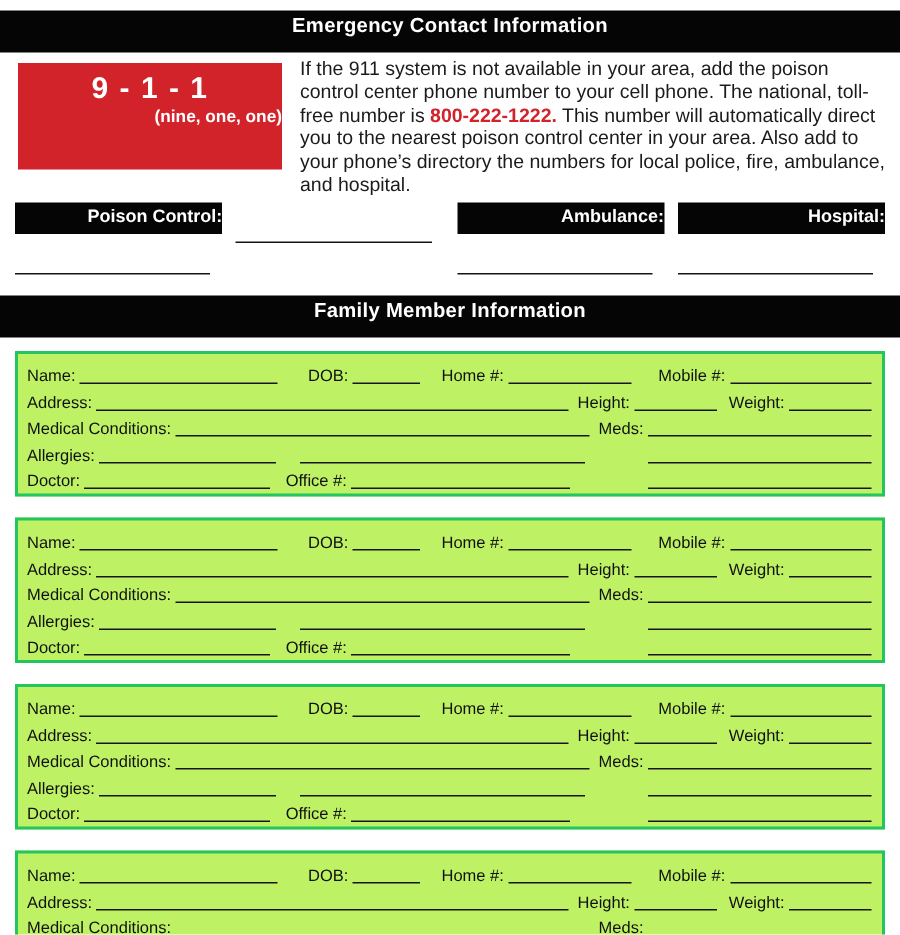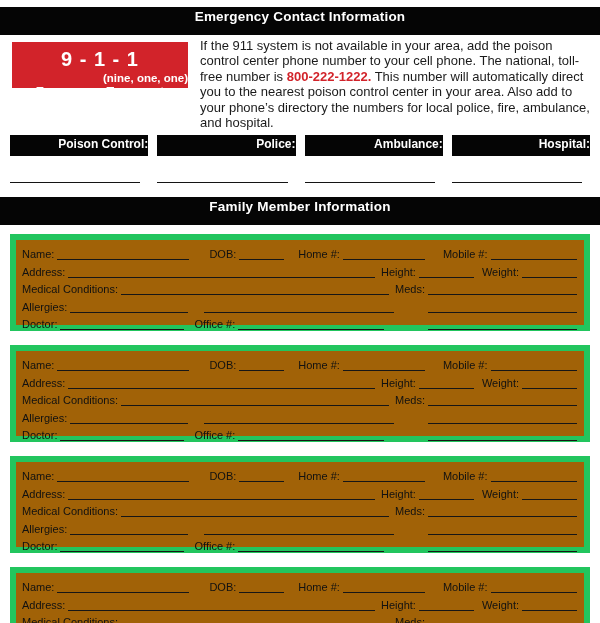--- a/index.html
+++ b/index.html
@@ -5,37 +5,37 @@
   * { margin:0; padding:0; box-sizing:border-box; }
   html,body { width:600px; height:623px; overflow:hidden; background:#ffffff;
               font-family:"Liberation Sans", sans-serif; color:#000; }
 
   .bar { height:28px; background:#050505; color:#fff; font-weight:bold;
          font-size:13.5px; line-height:19px; text-align:center; letter-spacing:.2px; }
   .bar.top { margin-top:7px; }
   .bar.family { margin-top:14px; }
 
   .intro { display:flex; margin:3px 10px 0 10px; }
-  .badge { width:176px; min-width:176px; height:46px; background:#d2232a; color:#fff;
+  .badge { width:176px; min-width:176px; height:71px; background:#d2232a; color:#fff;
            text-align:center; margin-top:4px; margin-left:2px; padding-top:7px; }
   .badge-num { font-size:20px; font-weight:bold; letter-spacing:1px; line-height:21px; }
   .badge-sub { font-size:11.5px; font-weight:bold; line-height:13px; margin-top:2px;text-align:right; }
   .badge-cap { font-size:12.5px; font-weight:bold; line-height:14px; }
   .para { flex:1; margin-left:12px; font-size:13px; line-height:15.4px; color:#1b1b1b; }
   .para .phone { color:#d2232a; font-weight:bold; }
 
   .contacts { display:flex; gap:9px; margin:5px 10px 0 10px; }
   .contact-col { flex:1; }
   .contact-box { background:#050505; color:#fff; font-weight:bold; font-size:12px;
                  text-align:right; height:21px; line-height:18.5px; }
   .contact-line { margin-top:26px; height:0; border-bottom:1.6px solid #141414;
                   width:calc(100% - 8px); }
 
-  #members .member { margin:14px 10px 0 10px; height:97px; border:6px solid #22c55e;
-                     padding:5px 7px 0 6px; background:#a16207; }
+  #members .member { margin:14px 10px 0 10px; height:97px; border:2px solid #22c55e;
+                     padding:5px 7px 0 6px; background:#bef264; }
   #members .member:first-child { margin-top:9px; }
 
   .row { display:flex; align-items:baseline; height:17.5px; font-size:11px;
          white-space:nowrap; color:#111; }
   .lbl { margin-right:3px; }
   .ul  { display:inline-block; height:13px; border-bottom:1.4px solid #161616;
          position:relative; top:2px; }
   .grow { flex:1 1 60px; }
   .mla { margin-left:auto; }
   .ml6{margin-left:6px;} .ml8{margin-left:8px;} .ml10{margin-left:10px;}
@@ -49,32 +49,30 @@
 <body>
 
 <div class="bar top">
   <span>Emergency Contact Information</span>
 </div>
 
 <div class="intro">
   <div class="badge">
     <div class="badge-num">9 - 1 - 1</div>
     <div class="badge-sub">(nine, one, one)</div>
-    <div class="badge-cap">Emergency Transport System</div>
   </div>
   <div class="para"><span>If the 911 system is not available in your area, add the poison control center phone number to your cell phone. The national, toll-free number is </span><span class="phone">800-222-1222.</span><span> This number will automatically direct you to the nearest poison control center in your area. Also add to your phone’s directory the numbers for local police, fire, ambulance, and hospital.</span></div>
 </div>
 
 <div class="contacts">
   <div class="contact-col">
     <div class="contact-box">Poison Control:</div>
     <div class="contact-line"></div>
   </div>
   <div class="contact-col">
-    <div class="contact-box">Police:</div>
     <div class="contact-line"></div>
   </div>
   <div class="contact-col">
     <div class="contact-box">Ambulance:</div>
     <div class="contact-line"></div>
   </div>
   <div class="contact-col">
     <div class="contact-box">Hospital:</div>
     <div class="contact-line"></div>
   </div>

